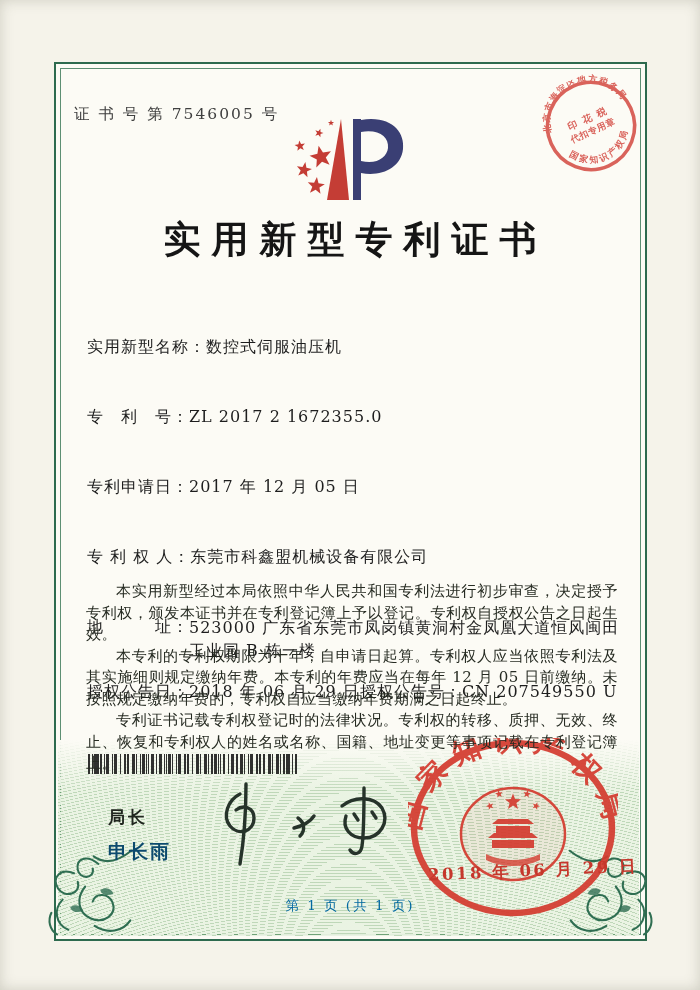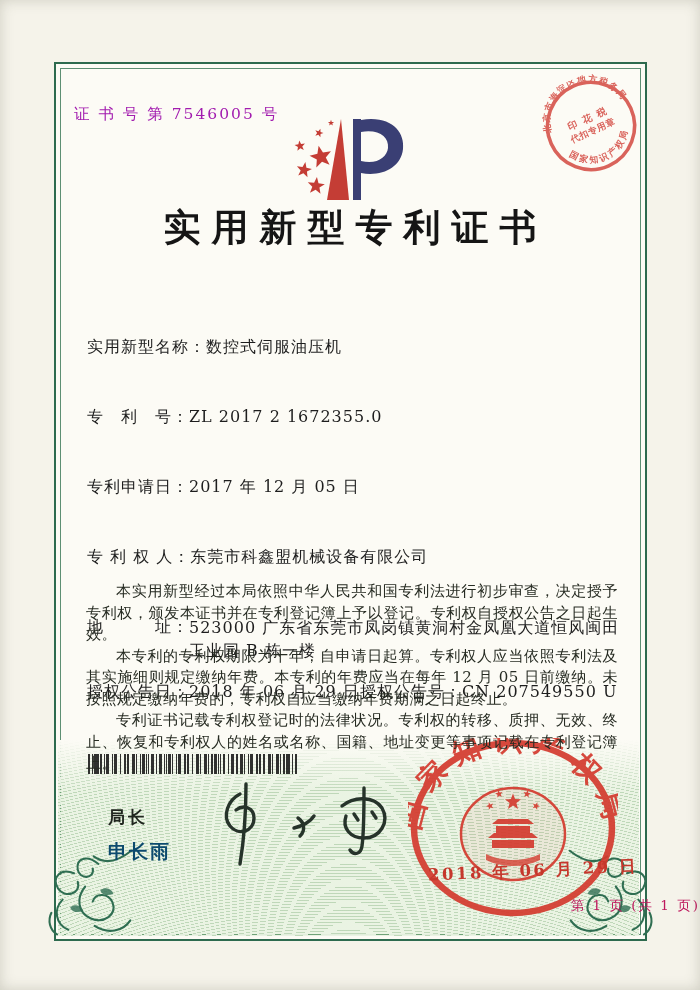--- a/index.html
+++ b/index.html
@@ -8,23 +8,23 @@
     background:#f5f3ea;
     font-family:"DejaVu Serif","Liberation Serif",serif;
     color:#1e1e1e;
   }
   body::before{content:"";position:absolute;inset:0;box-shadow:inset 0 0 14px rgba(90,90,70,.25);pointer-events:none;z-index:40;}
   .abs{position:absolute;}
   
   .frame-outer{position:absolute;left:54px;top:62px;width:589px;height:875px;border:2.5px solid #2d6a4e;background:#fcfbf5;}
   .frame-inner{position:absolute;left:4px;top:4px;right:4px;bottom:4px;border:1px solid #5d8f73;}
   
-  .cert-no{left:74px;top:104px;font-size:15.5px;letter-spacing:2px;color:#a21caf;z-index:5;}
+  .cert-no{left:74px;top:104px;font-size:15.5px;letter-spacing:2px;color:#404040;z-index:5;}
   .logo{left:50%;transform:translateX(-50%);top:112px;width:152px;height:90px;z-index:5;}
-  .title{left:0;top:203px;width:100%;text-align:center;font-size:37px;font-weight:700;
+  .title{left:0;top:215px;width:100%;text-align:center;font-size:37px;font-weight:700;
          letter-spacing:11px;text-indent:11px;color:#151515;z-index:5;}
   
   .fields{left:87px;top:288px;width:540px;font-size:16px;line-height:22px;letter-spacing:1px;z-index:5;}
   .frow{margin-bottom:19px;white-space:nowrap;margin-top:48px;}
   .frow.first{margin-bottom:33px;}
   .frow .lab{display:inline-block;}
   .frow .val{display:inline-block;}
   .frow.addr{white-space:normal;}
   .frow.addr .val{white-space:pre-line;vertical-align:top;width:438px;line-height:23px;}
   .frow.grant{display:flex;justify-content:flex-start;padding-right:6px;margin-top:2px;}
@@ -48,22 +48,22 @@
       repeating-linear-gradient(90deg,#161616 0 1.5px,transparent 1.5px 4px),
       repeating-linear-gradient(90deg,#161616 0 2px,transparent 2px 9px),
       repeating-linear-gradient(90deg,#161616 0 1px,transparent 1px 6.5px);}
   .director-title{left:108px;top:806px;font-size:17px;letter-spacing:3px;font-weight:600;color:#20261f;z-index:4;}
   .director-name{left:108px;top:839px;font-size:19px;letter-spacing:2px;font-weight:600;color:#0c4a6e;z-index:4;}
   .signature{left:202px;top:780px;width:210px;height:90px;z-index:4;}
   .seal{left:408px;top:738px;width:210px;height:180px;z-index:3;opacity:.92;}
   .seal-date{left:428px;top:860px;font-size:16.5px;font-weight:600;letter-spacing:2.5px;
              color:#c6372c;transform:rotate(-2.5deg);z-index:5;white-space:nowrap;}
   .tax-stamp{left:541px;top:76px;width:100px;height:100px;transform:rotate(-24deg);opacity:.82;z-index:6;}
-  .page-num{left:0;top:897px;width:100%;text-align:right;font-size:13.5px;
-            letter-spacing:2px;color:#be185d;z-index:4;}
+  .page-num{left:0;top:897px;width:100%;text-align:center;font-size:13.5px;
+            letter-spacing:2px;color:#0369a1;z-index:4;}
   .defs-holder{position:absolute;width:0;height:0;overflow:hidden;}
 </style>
 </head>
 <body>
 
 <svg class="defs-holder" xmlns="http://www.w3.org/2000/svg" aria-hidden="true">
   <defs>
     <polygon id="st" points="0,-10 2.47,-3.4 9.51,-3.09 3.99,1.3 5.88,8.09 0,4.2 -5.88,8.09 -3.99,1.3 -9.51,-3.09 -2.47,-3.4"></polygon>
   </defs>
 </svg>

